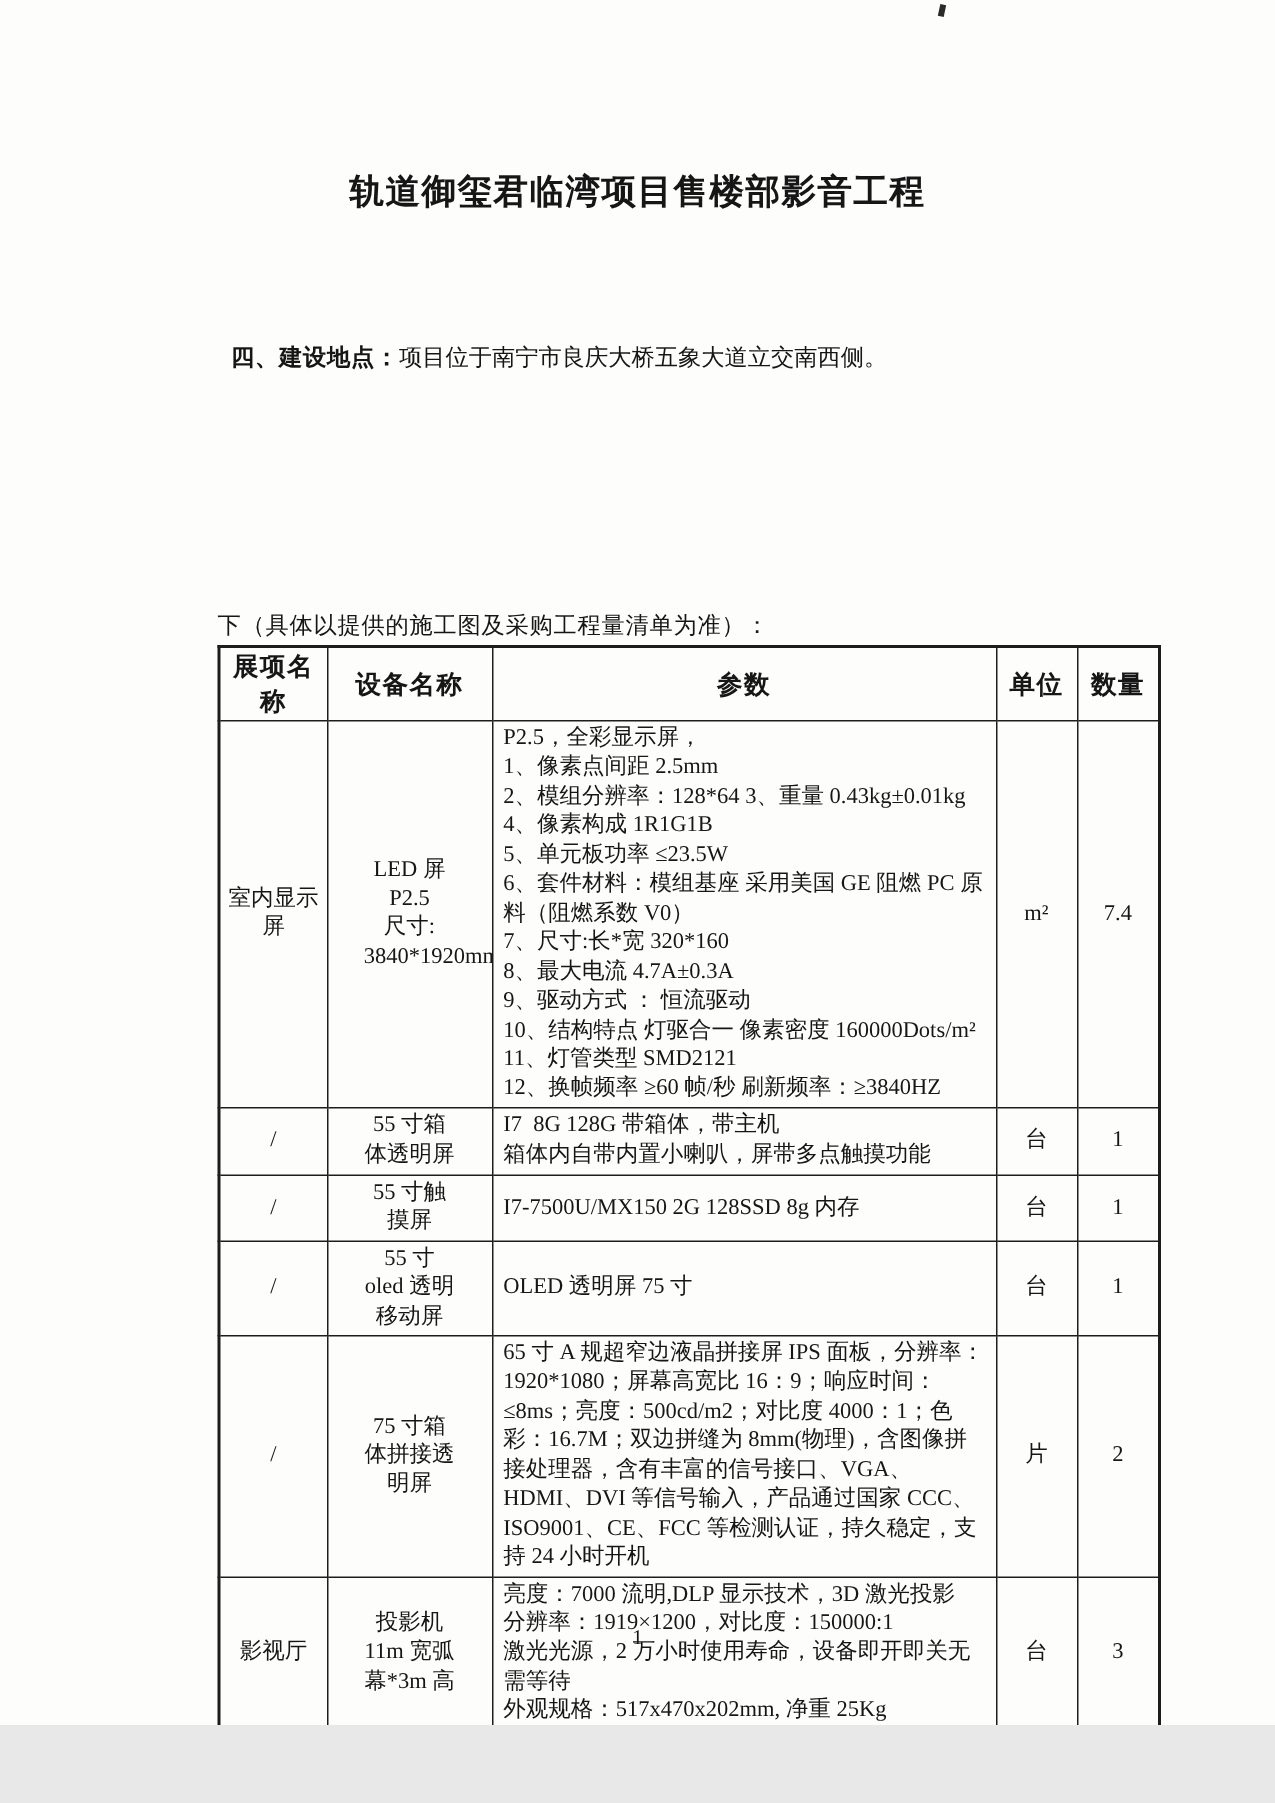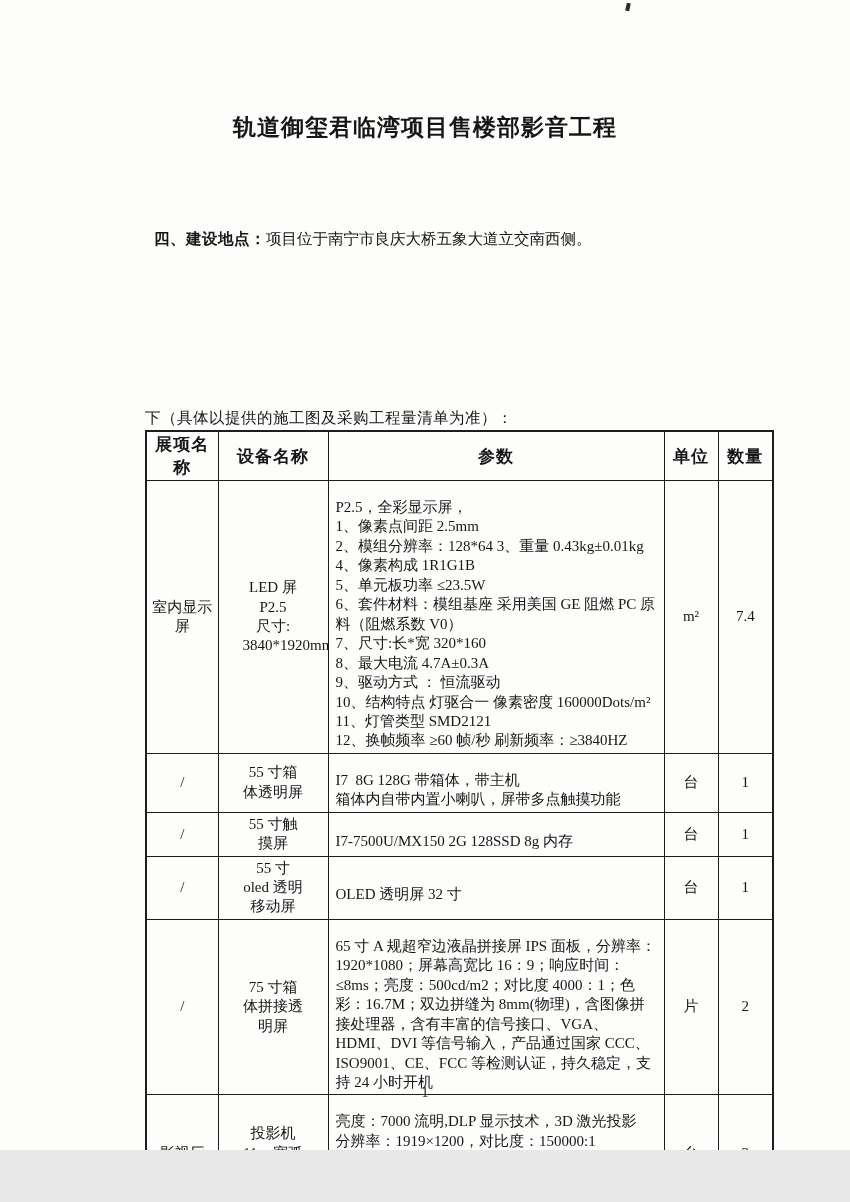--- a/index.html
+++ b/index.html
@@ -73,21 +73,21 @@
     font-family: "Liberation Sans", sans-serif;
     font-weight: bold;
     font-size: 17px;
     height: 27px;
     text-align: center;
     letter-spacing: 1px;
   }
   .spec-table td { vertical-align: middle; }
   .cell-center { text-align: center; line-height: 19.4px; padding: 2px 4px; }
   .cell-device { text-align: center; line-height: 19.4px; padding: 2px 24px; white-space: pre-wrap; margin-left: 28px; }
-  .cell-params { text-align: left; line-height: 19.45px; padding: 17px 4px 2px 7px; white-space: pre-wrap; }
+  .cell-params { text-align: left; line-height: 19.45px; padding: 2px 4px 2px 7px; white-space: pre-wrap; }
   tbody tr:nth-child(1) { height: 254px; }
   tbody tr:nth-child(2) { height: 45px; }
   tbody tr:nth-child(3) { height: 33px; }
   tbody tr:nth-child(4) { height: 40px; }
   tbody tr:nth-child(5) { height: 145px; }
   tbody tr:nth-child(6) { height: 100px; }
   .page-number {
     position: absolute;
     top: 1085px; left: 0;
     width: 100%;
@@ -163,21 +163,21 @@
         <tr>
         <td class="cell-center">/</td>
         <td class="cell-device">55 寸触摸屏</td>
         <td class="cell-params">I7-7500U/MX150 2G 128SSD 8g 内存</td>
         <td class="cell-center">台</td>
         <td class="cell-center">1</td>
       </tr>
         <tr>
         <td class="cell-center">/</td>
         <td class="cell-device">55 寸 oled 透明移动屏</td>
-        <td class="cell-params">OLED 透明屏 32 寸</td>
+        <td class="cell-params">OLED 透明屏 75 寸</td>
         <td class="cell-center">台</td>
         <td class="cell-center">1</td>
       </tr>
         <tr>
         <td class="cell-center">/</td>
         <td class="cell-device">75 寸箱体拼接透明屏</td>
         <td class="cell-params">65 寸 A 规超窄边液晶拼接屏 IPS 面板，分辨率：1920*1080；屏幕高宽比 16：9；响应时间：≤8ms；亮度：500cd/m2；对比度 4000：1；色彩：16.7M；双边拼缝为 8mm(物理)，含图像拼接处理器，含有丰富的信号接口、VGA、HDMI、DVI 等信号输入，产品通过国家 CCC、ISO9001、CE、FCC 等检测认证，持久稳定，支持 24 小时开机</td>
         <td class="cell-center">片</td>
         <td class="cell-center">2</td>
       </tr>

